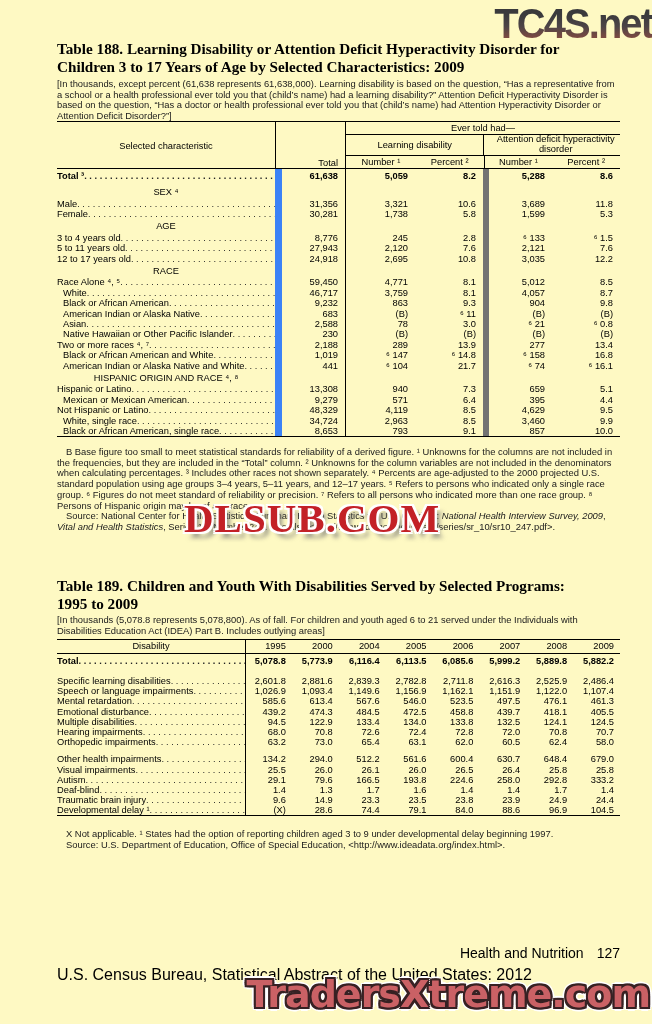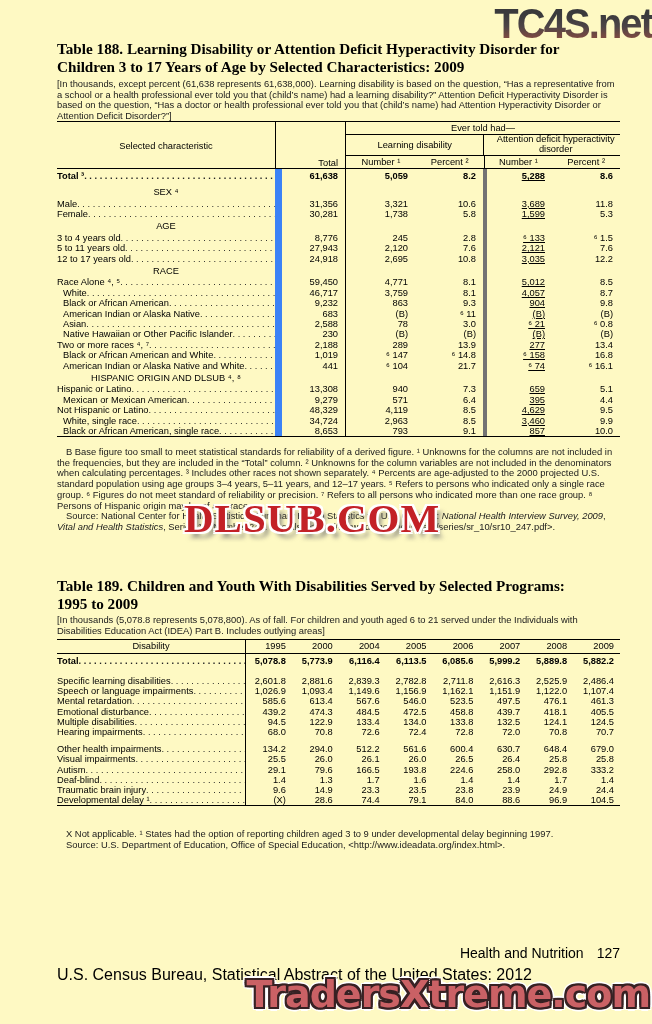--- a/index.html
+++ b/index.html
@@ -44,21 +44,21 @@
   .h-n1{width:70px;text-align:center;}
   .h-p1{width:68px;text-align:center;}
   .h-n2{width:69px;text-align:center;border-left:1px solid #000;}
   .h-p2{width:68px;text-align:center;}
   .t188-body{border-bottom:1px solid #000;}
   .row188{display:flex;height:10.4px;line-height:10.4px;}
   .row188 .c1{width:218px;}
   .row188 .c2{width:70px;border-left:7px solid #3b82f6;}
   .row188 .c3{width:70px;border-left:1px solid #000;}
   .row188 .c4{width:68px;}
-  .row188 .c5{width:69px;border-left:4px solid #737373;text-decoration:underline;}
+  .row188 .c5{width:69px;border-left:6px solid #737373;}
   .row188 .c6{width:68px;}
   .row188.sec{height:13.5px;line-height:14.5px;}
   .row188.sec .c1{text-align:center;}
   .row188.tall{height:16px;line-height:15px;}
 
   
   .t189{top:639px;border-top:1px solid #000;}
   .t189-head{display:flex;height:14px;line-height:13px;border-bottom:1px solid #000;}
   .t189-head .d1{width:188px;text-align:center;}
   .t189-body{border-bottom:1px solid #000;}
@@ -314,21 +314,21 @@
             <span class="lbl">American Indian or Alaska Native and White</span>
             <span class="dots"></span>
           </div>
           <div class="cell val c2">441</div>
           <div class="cell val c3">⁶ 104</div>
           <div class="cell val c4">21.7</div>
           <div class="cell val c5">⁶ 74</div>
           <div class="cell val c6">⁶ 16.1</div>
         </div>
         <div class="row188 sec">
-          <div class="cell c1">HISPANIC ORIGIN AND DLSUB ⁴, ⁸</div>
+          <div class="cell c1">HISPANIC ORIGIN AND RACE ⁴, ⁸</div>
           <div class="cell c2"></div>
           <div class="cell c3"></div>
           <div class="cell c4"></div>
           <div class="cell c5"></div>
           <div class="cell c6"></div>
         </div>
         <div class="row188">
           <div class="cell c1 lblcell">
             <span class="lbl">Hispanic or Latino</span>
             <span class="dots"></span>
@@ -514,20 +514,34 @@
           </div>
           <div class="dv first">68.0</div>
           <div class="dv">70.8</div>
           <div class="dv">72.6</div>
           <div class="dv">72.4</div>
           <div class="dv">72.8</div>
           <div class="dv">72.0</div>
           <div class="dv">70.8</div>
           <div class="dv">70.7</div>
         </div>
+        <div class="row189">
+          <div class="d1 lblcell">
+            <span class="lbl">Orthopedic impairments</span>
+            <span class="dots"></span>
+          </div>
+          <div class="dv first">63.2</div>
+          <div class="dv">73.0</div>
+          <div class="dv">65.4</div>
+          <div class="dv">63.1</div>
+          <div class="dv">62.0</div>
+          <div class="dv">60.5</div>
+          <div class="dv">62.4</div>
+          <div class="dv">58.0</div>
+        </div>
         <div class="row189 gap">
           <div class="d1"></div>
           <div class="dv first"></div>
           <div class="dv"></div>
           <div class="dv"></div>
           <div class="dv"></div>
           <div class="dv"></div>
           <div class="dv"></div>
           <div class="dv"></div>
           <div class="dv"></div>

